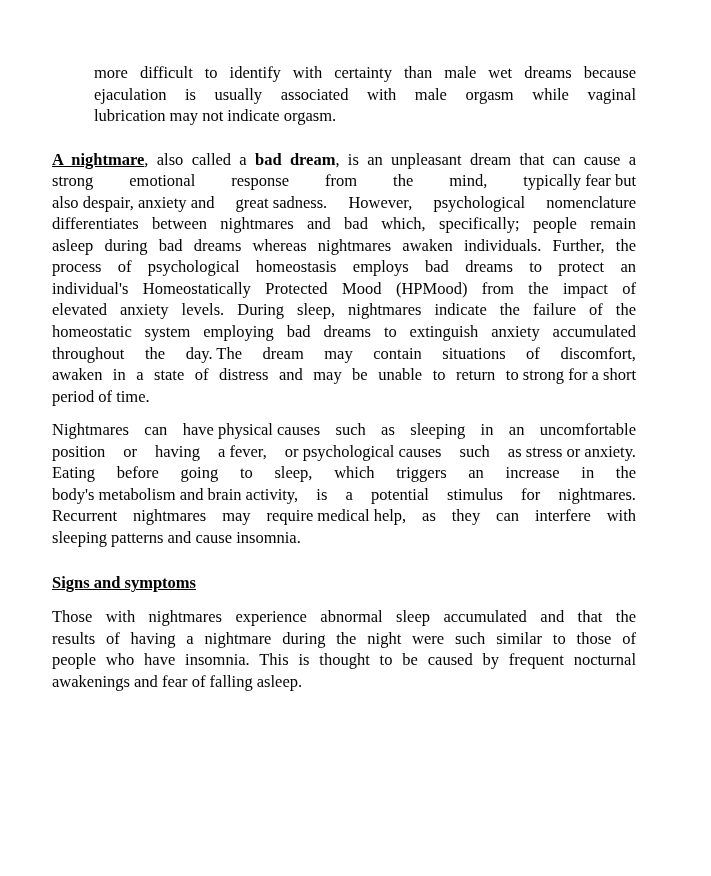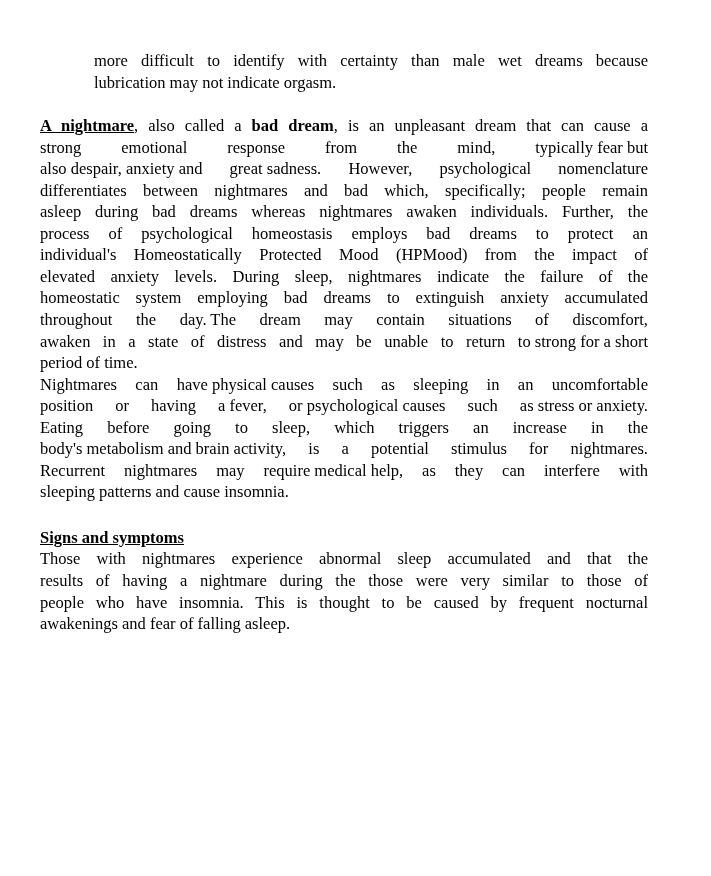--- a/index.html
+++ b/index.html
@@ -13,41 +13,42 @@
   .doc {
     position: absolute;
     left: 40px;
     top: 50px;
     width: 608px;
     font-family: "Liberation Serif", "DejaVu Serif", serif;
     font-size: 16.5px;
     line-height: 21.55px;
     color: #000000;
   }
-  .block { margin: 0; }
+  .block { margin: 12px; }
   .block.indented { margin-left: 54px; }
   .block.indented + .block.paragraph { margin-top: 22px; }
   .block.paragraph + .block.heading { margin-top: 24px; }
   .line {
     text-align: justify;
     text-align-last: justify;
     min-height: 21.55px;
   }
   .line.last { text-align-last: left; }
   .b { font-weight: bold; }
   .u { text-decoration: underline; }
   .nb { display: inline-block; white-space: pre; }
 </style>
 </head>
 <body>
 
 <div class="page">
   <div class="doc" id="doc" style="color: rgb(0, 0, 0);">
       <div class="block indented">
         <div class="line">more difficult to identify with certainty than male wet dreams because</div>
+        <div class="line">ejaculation is usually associated with male orgasm while vaginal</div>
         <div class="line last">lubrication may not indicate orgasm.</div>
       </div>
       <div class="block paragraph">
         <div class="line"><span class="b u">A nightmare</span>, also called a <span class="b">bad dream</span>, is an unpleasant dream that can cause a</div>
         <div class="line">strong emotional response from the mind, <span class="nb">typically fear but</span></div>
         <div class="line"><span class="nb">also despair, anxiety and</span> <span class="nb">great sadness.</span> However, psychological nomenclature</div>
         <div class="line">differentiates between nightmares and bad which, specifically; people remain</div>
         <div class="line">asleep during bad dreams whereas nightmares awaken individuals. Further, the</div>
         <div class="line">process of psychological homeostasis employs bad dreams to protect an</div>
         <div class="line">individual's Homeostatically Protected Mood (HPMood) from the impact of</div>
@@ -63,18 +64,18 @@
         <div class="line">Eating before going to sleep, which triggers an increase in the</div>
         <div class="line"><span class="nb">body's metabolism and brain activity,</span> is a potential stimulus for nightmares.</div>
         <div class="line">Recurrent nightmares may <span class="nb">require medical help,</span> as they can interfere with</div>
         <div class="line last">sleeping patterns and cause insomnia.</div>
       </div>
       <div class="block heading">
         <div class="line last"><span class="b u">Signs and symptoms</span></div>
       </div>
       <div class="block paragraph">
         <div class="line">Those with nightmares experience abnormal sleep accumulated and that the</div>
-        <div class="line">results of having a nightmare during the those were very similar to those of</div>
+        <div class="line">results of having a nightmare during the night were such similar to those of</div>
         <div class="line">people who have insomnia. This is thought to be caused by frequent nocturnal</div>
         <div class="line last">awakenings and fear of falling asleep.</div>
       </div>
     </div>
 </div>
 
 </body></html>

